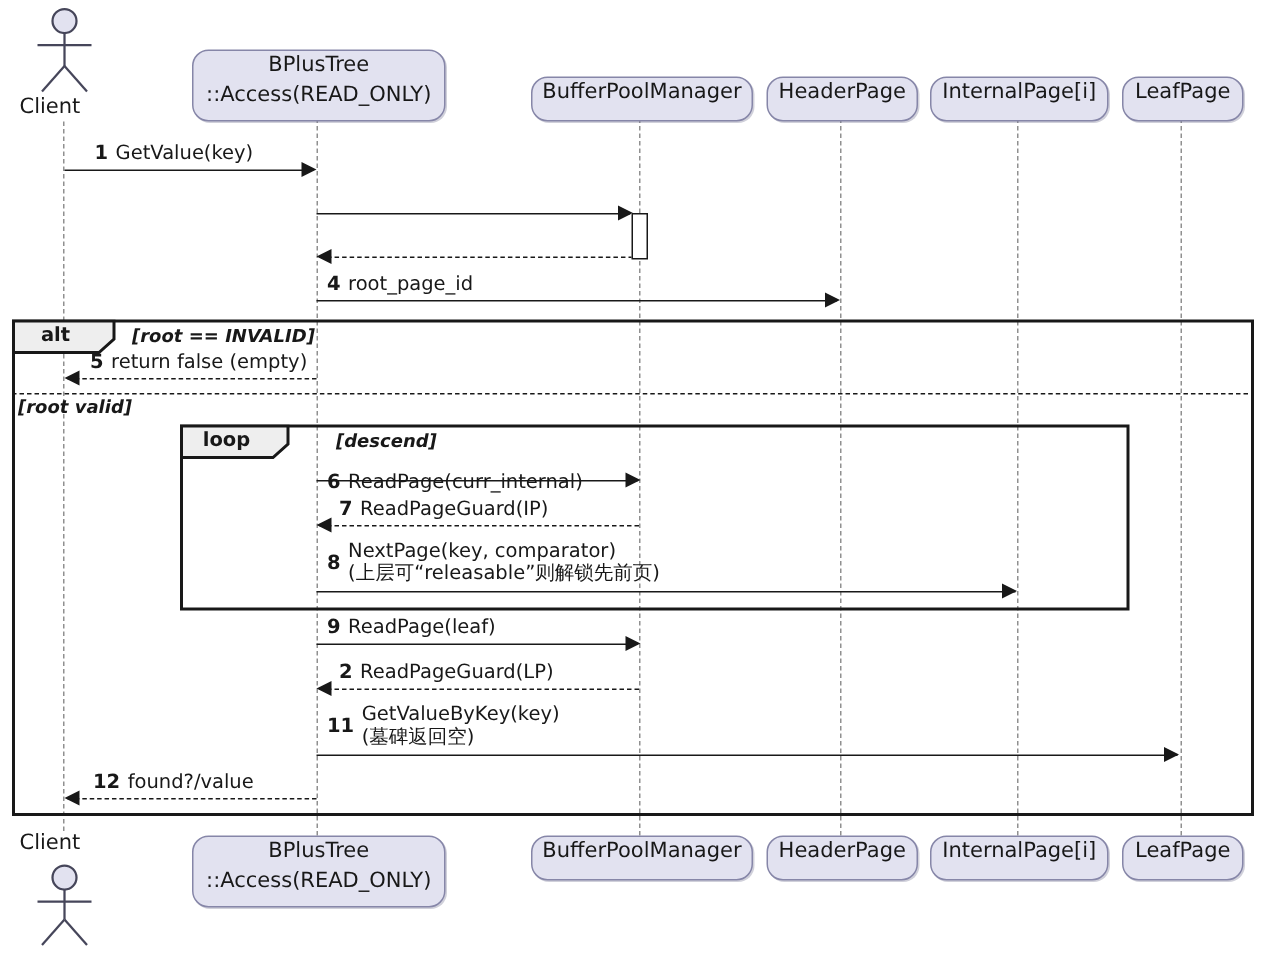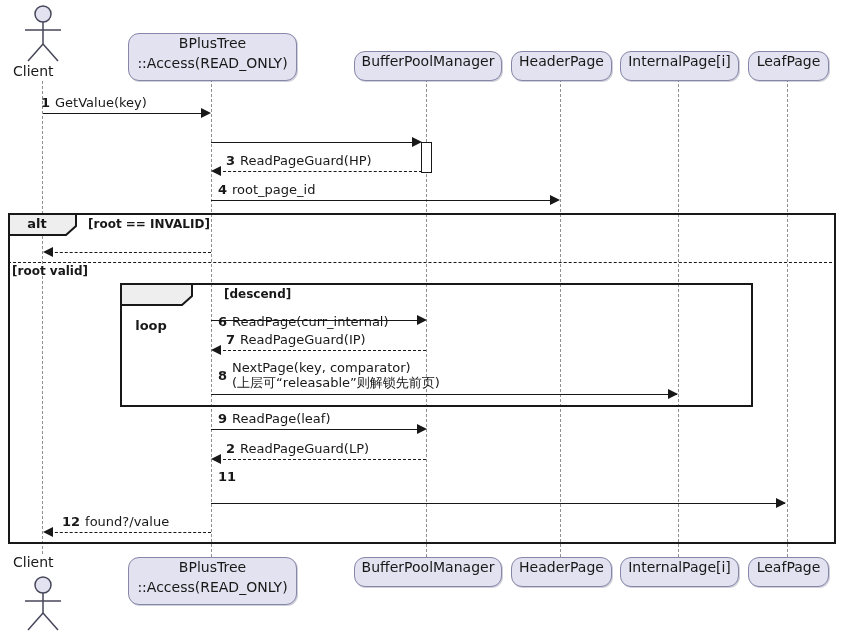--- a/index.html
+++ b/index.html
@@ -4,21 +4,21 @@
 <style>
   html,body { margin:0; padding:0; background:#ffffff; }
   .canvas { position:relative; width:842px; height:638px; background:#ffffff;
             font-family:"DejaVu Sans", sans-serif; color:#181818; overflow:hidden; }
 
   .lifeline { position:absolute; width:0; border-left:1px dashed #909090; z-index:1; }
 
   .frame { position:absolute; border:2px solid #181818; background:transparent; z-index:2; }
   .tag-svg { position:absolute; z-index:3; }
   .tag-text { position:absolute; z-index:4; font-size:13px; font-weight:bold; text-align:center; }
-  .guard { position:absolute; z-index:4; font-size:12px; font-weight:bold; white-space:nowrap; }
+  .guard { position:absolute; z-index:4; font-size:12px; font-weight:bold; white-space:nowrap;font-style:italic; }
   .divider { position:absolute; border-top:1px dashed #181818; z-index:3; }
 
   .line { position:absolute; height:0; border-top:1px solid #181818; z-index:5; }
   .line.rtn { border-top:1px dashed #181818; }
   .ah { position:absolute; width:0; height:0; border-style:solid; z-index:6; }
   .ah.r { border-width:5px 0 5px 10px; border-color:transparent transparent transparent #181818; }
   .ah.l { border-width:5px 10px 5px 0; border-color:transparent #181818 transparent transparent; }
 
   .msg-label { position:absolute; font-size:13px; white-space:nowrap; z-index:5; }
   .msg-label b { font-weight:bold; margin-right:5px; }
@@ -53,44 +53,44 @@
   </svg>
   <div class="tag-text" style="left:8px; top:216px; width:58px;">alt</div>
   <div class="guard" style="left:88px; top:217px;">[root == INVALID]</div>
   <div class="divider" style="left:8px; top:262px; width:824px;"></div>
   <div class="guard" style="left:12px; top:264px;">[root valid]</div>
 
   <div class="frame" style="left:120px; top:283px; width:629px; height:120px;"></div>
   <svg class="tag-svg" style="left:120px; top:283px;" width="74" height="23">
     <path d="M1,1 L72,1 L72,13 L62,22 L1,22 Z" fill="#EEEEEE" stroke="#181818" stroke-width="2"></path>
   </svg>
-  <div class="tag-text" style="left:120px; top:286px; width:62px;margin-top:32px;">loop</div>
+  <div class="tag-text" style="left:120px; top:286px; width:62px;">loop</div>
   <div class="guard" style="left:208px; top:287px;margin-left:16px;">[descend]</div>
 
-  <div class="msg-label" style="left:41px; top:95px;text-align:center;">
+  <div class="msg-label" style="left:63px; top:95px;text-align:center;">
     <b>1</b><span>GetValue(key)</span>
   </div>
   <div class="line" style="left:43px; top:113px; width:166px;"></div>
   <div class="ah r" style="left:201px; top:108px;"></div>
 
   <div class="line" style="left:211px; top:142px; width:209px;"></div>
   <div class="ah r" style="left:412px; top:137px;"></div>
 
-  <div class="msg-label" style="left:226px; top:153px;">
-    <b>3</b><span>ReadPageGuard(HP)</span>
-  </div>
   <div class="line rtn" style="left:213px; top:171px; width:209px;"></div>
   <div class="ah l" style="left:211px; top:166px;"></div>
 
   <div class="msg-label" style="left:218px; top:182px;">
     <b>4</b><span>root_page_id</span>
   </div>
   <div class="line" style="left:211px; top:200px; width:347px;"></div>
   <div class="ah r" style="left:550px; top:195px;"></div>
 
+  <div class="msg-label" style="left:60px; top:234px;">
+    <b>5</b><span>return false (empty)</span>
+  </div>
   <div class="line rtn" style="left:45px; top:252px; width:166px;"></div>
   <div class="ah l" style="left:43px; top:247px;"></div>
 
   <div class="msg-label" style="left:218px; top:314px;">
     <b>6</b><span>ReadPage(curr_internal)</span>
   </div>
   <div class="line" style="left:211px; top:320px; width:214px;"></div>
   <div class="ah r" style="left:417px; top:315px;"></div>
 
   <div class="msg-label" style="left:226px; top:332px;">
@@ -116,20 +116,24 @@
   <div class="ah r" style="left:417px; top:424px;"></div>
 
   <div class="msg-label" style="left:226px; top:441px;">
     <b>2</b><span>ReadPageGuard(LP)</span>
   </div>
   <div class="line rtn" style="left:213px; top:459px; width:213px;"></div>
   <div class="ah l" style="left:211px; top:454px;"></div>
 
   <div class="msg-label two" style="left:218px; top:469px;">
     <b>11</b>
+    <span class="lines">
+      <span>GetValueByKey(key)</span>
+      <span>(墓碑返回空)</span>
+    </span>
   </div>
   <div class="line" style="left:211px; top:503px; width:574px;"></div>
   <div class="ah r" style="left:776px; top:498px;"></div>
 
   <div class="msg-label" style="left:62px; top:514px;">
     <b>12</b><span>found?/value</span>
   </div>
   <div class="line rtn" style="left:45px; top:532px; width:166px;"></div>
   <div class="ah l" style="left:43px; top:527px;"></div>
 

